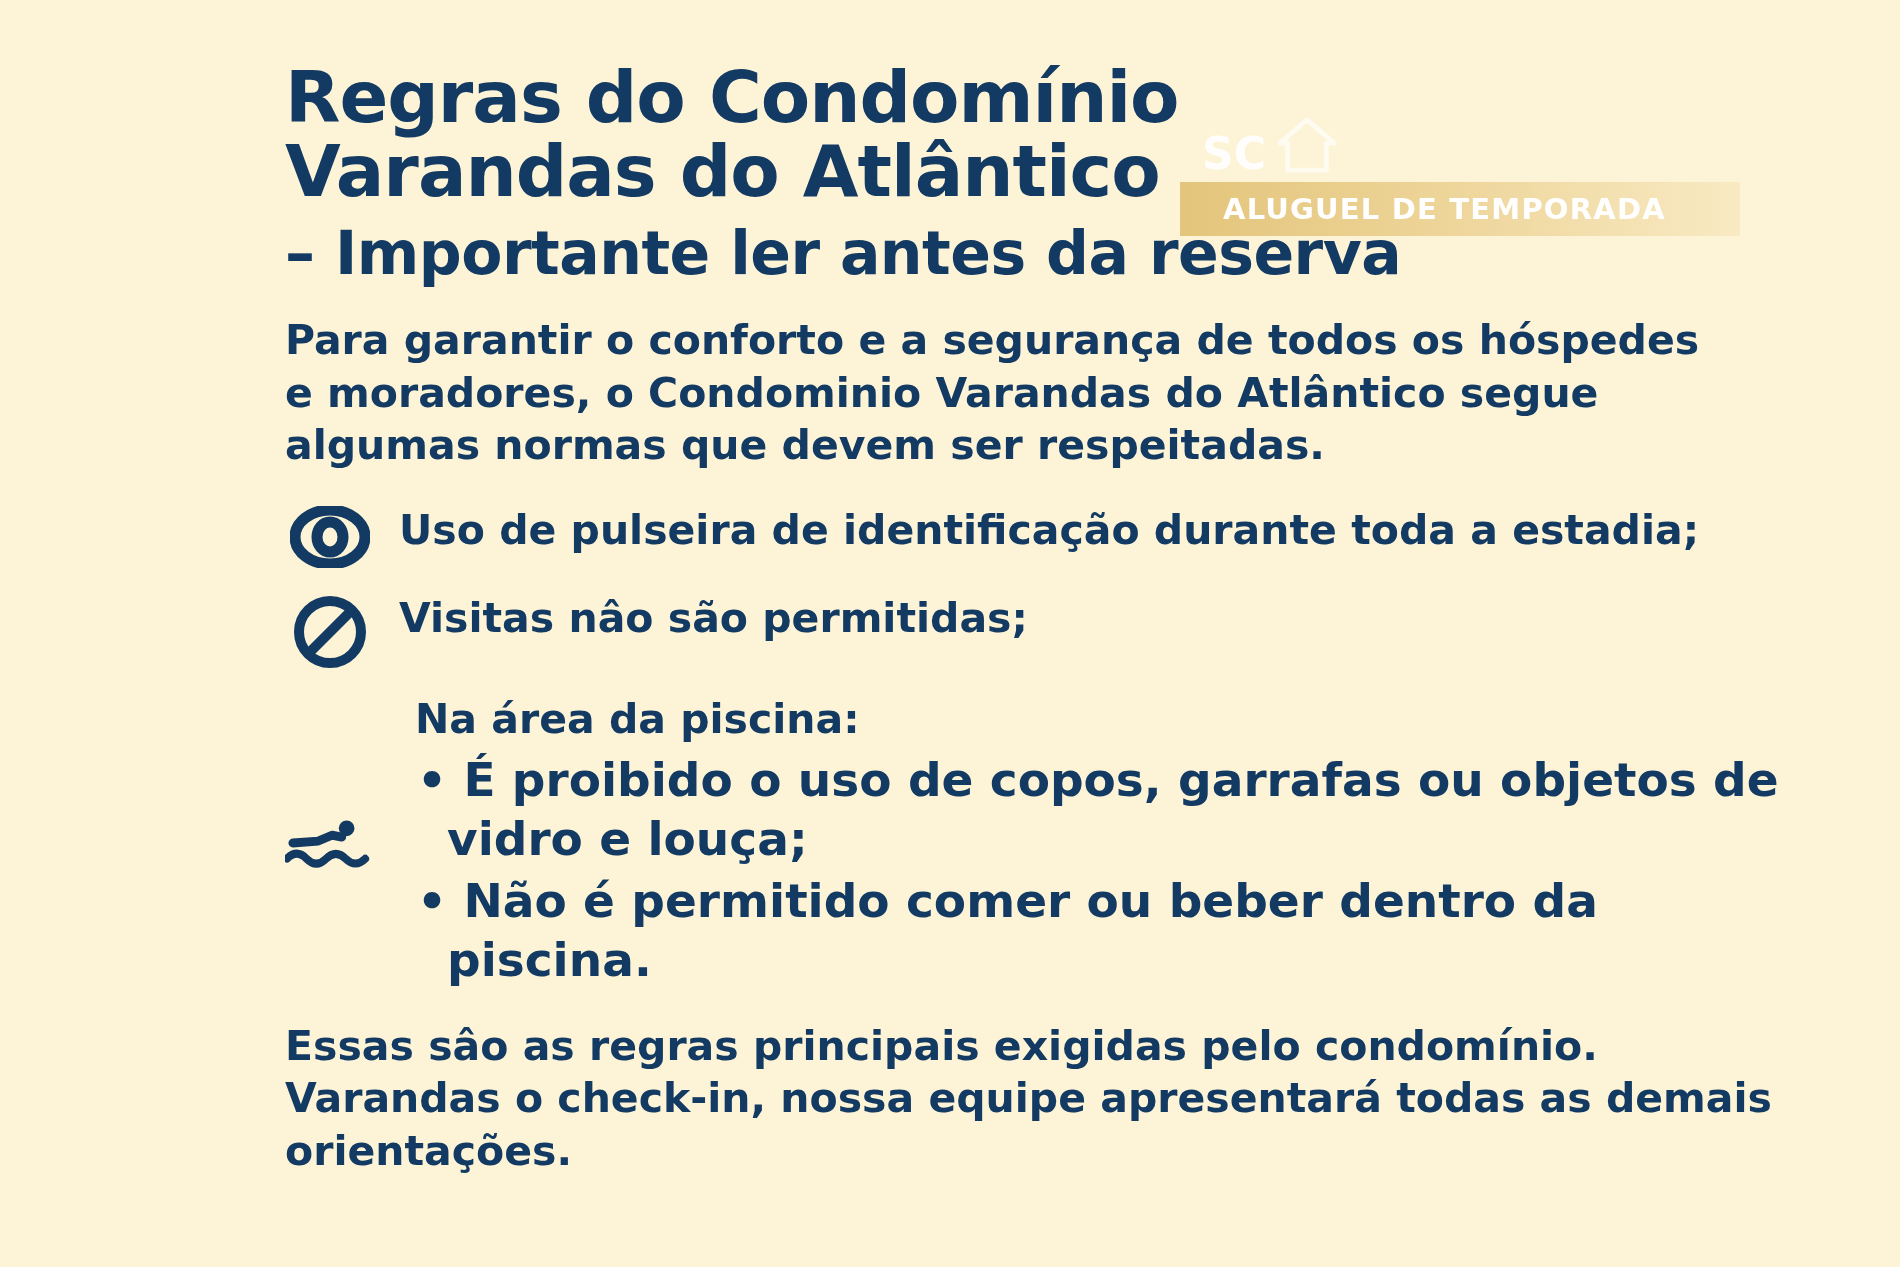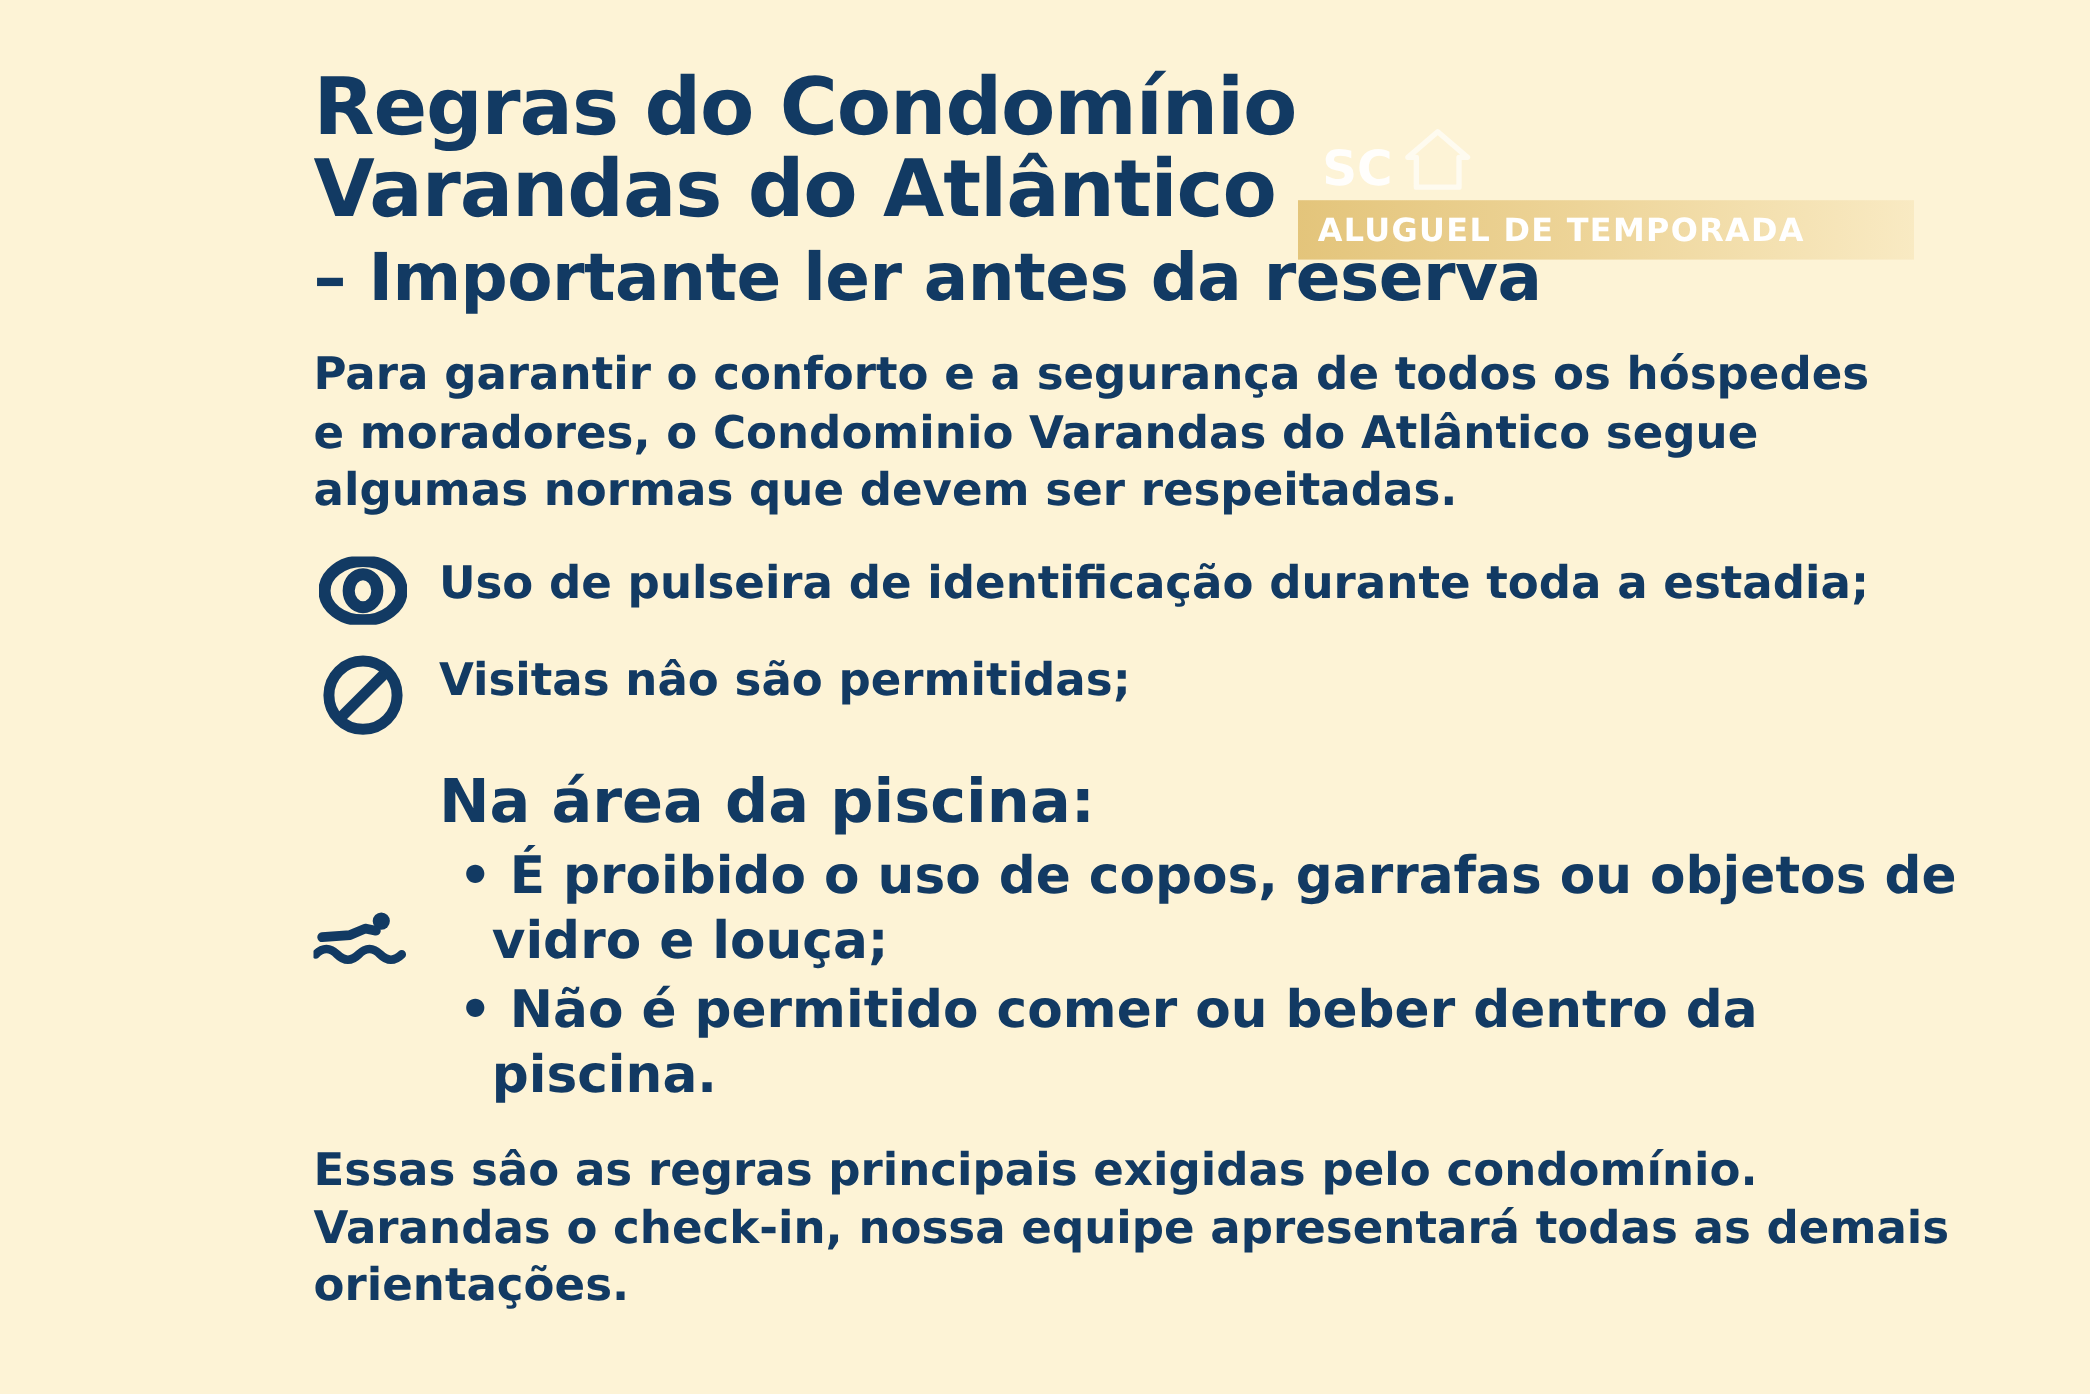--- a/index.html
+++ b/index.html
@@ -57,21 +57,21 @@
     width: 62px;
     height: 62px;
     opacity: 0.75;
   }
   .brand-bar {
     margin-top: 10px;
     height: 54px;
     background: linear-gradient(90deg, rgba(226,194,118,0.95) 0%, rgba(236,210,148,0.95) 45%, rgba(246,228,182,0.6) 100%);
     display: flex;
     align-items: center;
-    padding-left: 18px;
+    padding-left: 43px;
     box-sizing: border-box;
   }
   .brand-bar span {
     color: #ffffff;
     font-weight: 700;
     font-size: 29px;
     letter-spacing: 1.2px;
   }
 
   
@@ -122,23 +122,24 @@
     align-items: center;
     padding-top: 4px;
   }
   .rule-body {
     font-size: 41px;
     line-height: 1.3;
     font-weight: 600;
     padding-top: 2px;
   }
   .rule-head {
-    font-size: 55px;
+    font-size: 41px;
     font-weight: 600;
     line-height: 1.25;
+    margin-left: 16px;
   }
   .sub-list {
     margin: 6px 0 0 0;
     padding: 0;
     list-style: none;
   }
   .sub-list li {
     font-size: 47px;
     font-weight: 600;
     line-height: 1.25;

